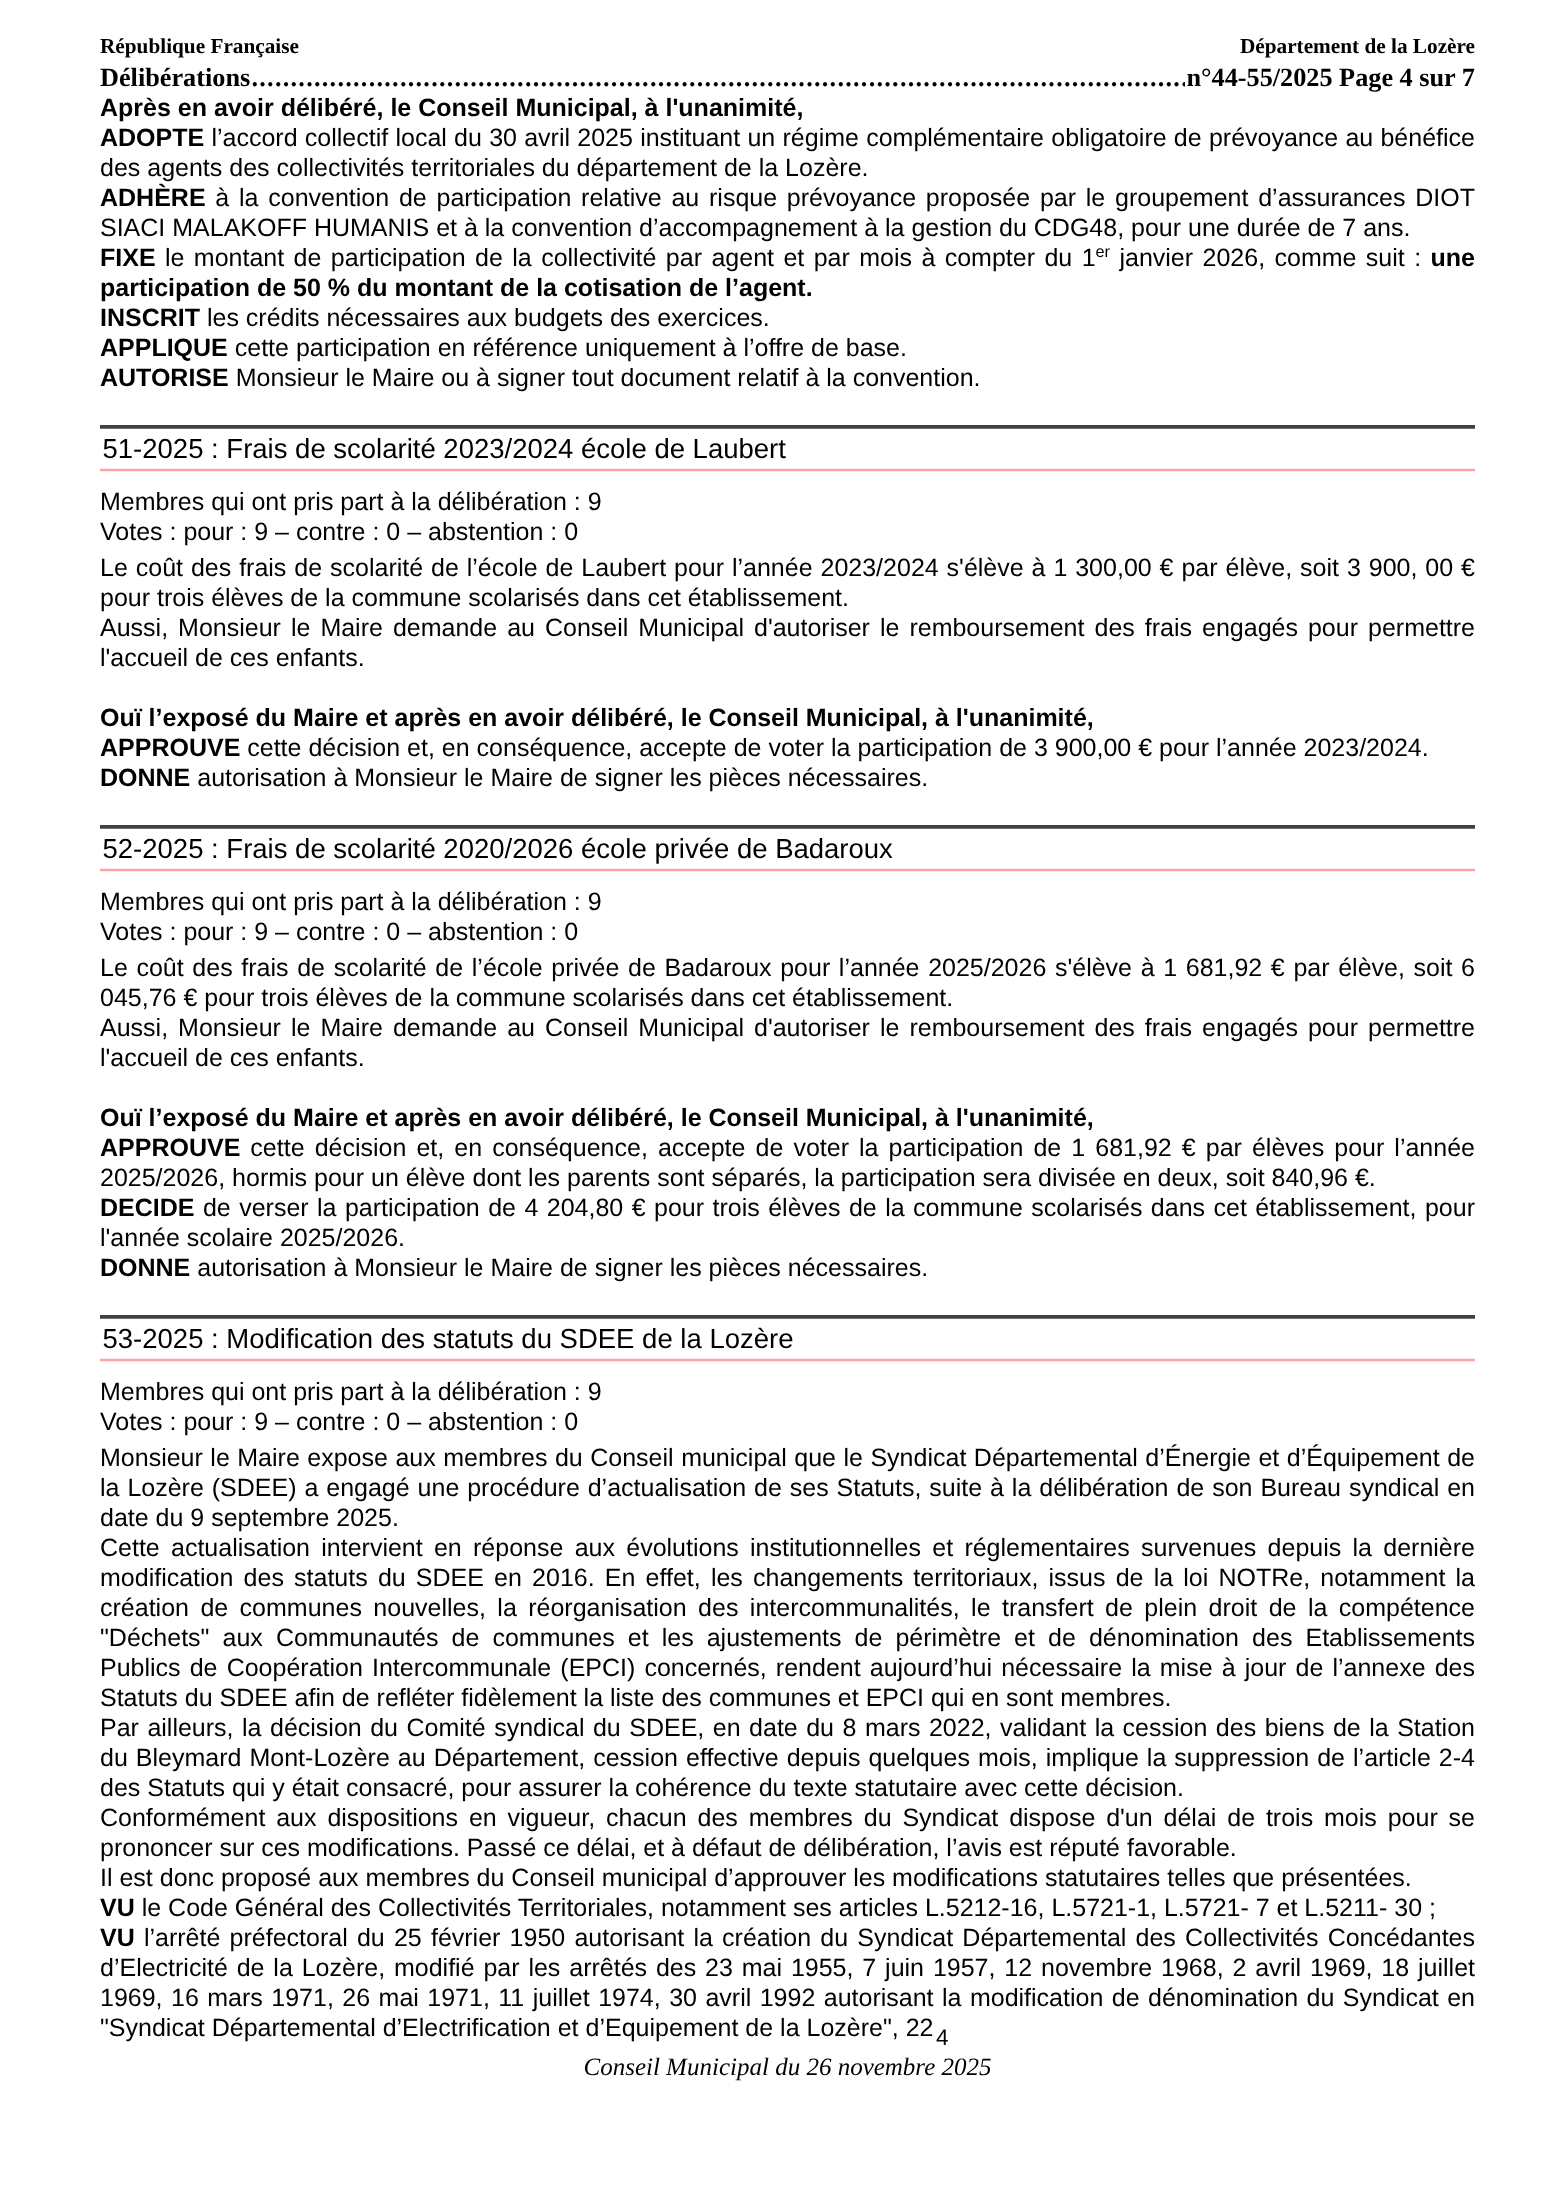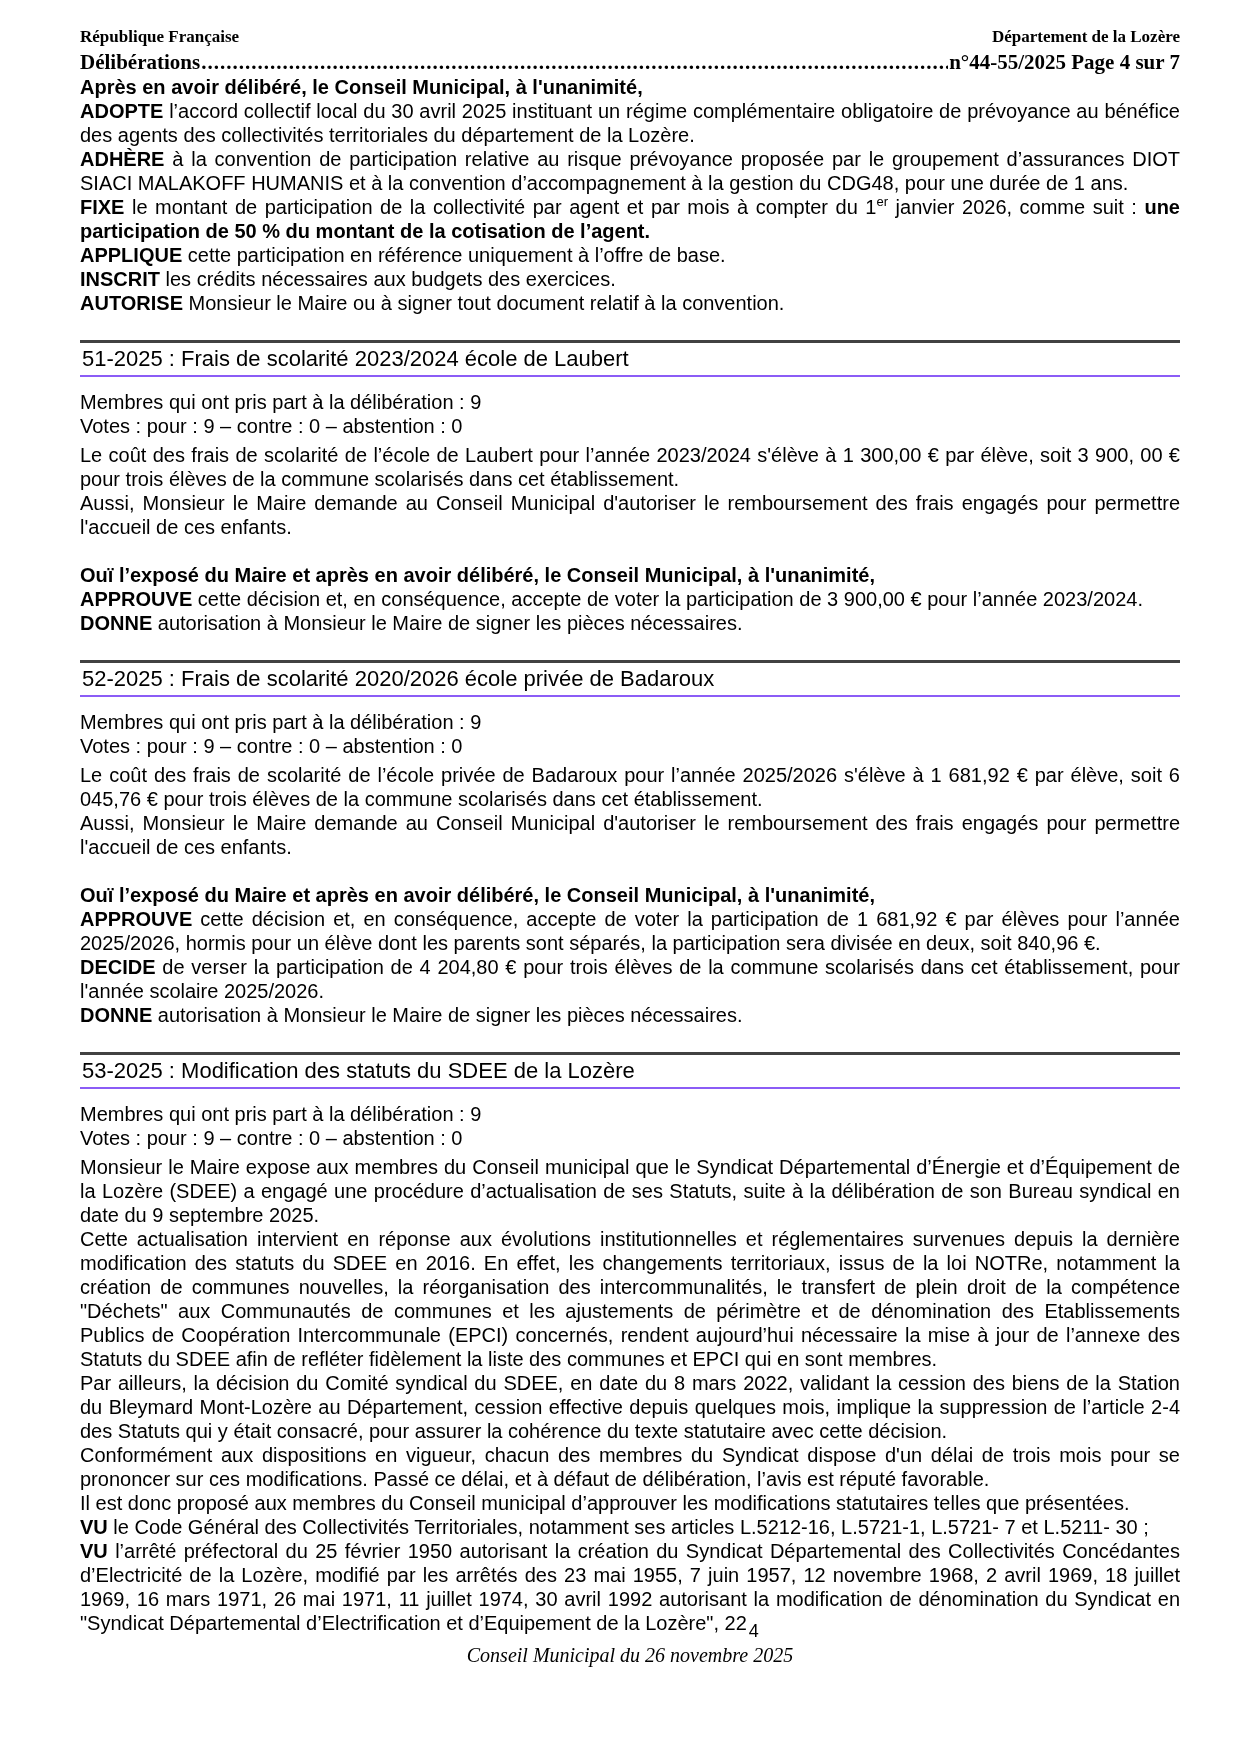--- a/index.html
+++ b/index.html
@@ -26,21 +26,21 @@
   p { margin: 0; text-align: justify; }
   .bold { font-weight: bold; }
   .intro { margin-top: 0; }
   sup { font-size: 13px; line-height: 0; }
   .spacer { height: 24px; }
   
   .section-title {
     margin: 25px 0 13px 0;
     padding: 3px 0 4px 2px;
     border-top: 3px solid #414141;
-    border-bottom: 2px solid #8b5cf6;
+    border-bottom: 2px solid #fca5a5;
     font-size: 22px;
     line-height: 25px;
     font-weight: normal;
     text-align: left;
   }
   
   .mv-row { display: flex; margin-bottom: 5px; flex-direction: column; }
   .mv-left { flex: 0 0 58.5%; }
   .mv-right { flex: 1 1 auto; }
   
@@ -73,24 +73,24 @@
     <div class="hrow2">
       <span>Délibérations </span>
       <span class="leader">..........................................................................................................................................................................................</span>
       <span class="page-ref">n°44-55/2025 Page 4 sur 7</span>
     </div>
   </div>
 
   <div class="intro">
     <p class="bold">Après en avoir délibéré, le Conseil Municipal, à l'unanimité,</p>
     <p><b>ADOPTE</b><span> l’accord collectif local du 30 avril 2025 instituant un régime complémentaire obligatoire de prévoyance au bénéfice des agents des collectivités territoriales du département de la Lozère.</span></p>
-    <p><b>ADHÈRE</b><span> à la convention de participation relative au risque prévoyance proposée par le groupement d’assurances DIOT SIACI MALAKOFF HUMANIS et à la convention d’accompagnement à la gestion du CDG48, pour une durée de 1 ans.</span></p>
+    <p><b>ADHÈRE</b><span> à la convention de participation relative au risque prévoyance proposée par le groupement d’assurances DIOT SIACI MALAKOFF HUMANIS et à la convention d’accompagnement à la gestion du CDG48, pour une durée de 7 ans.</span></p>
     <p><b>FIXE</b><span> le montant de participation de la collectivité par agent et par mois à compter du 1</span><sup>er</sup><span> janvier 2026, comme suit : </span><b>une participation de 50 % du montant de la cotisation de l’agent.</b></p>
+    <p><b>INSCRIT</b><span> les crédits nécessaires aux budgets des exercices.</span></p>
     <p><b>APPLIQUE</b><span> cette participation en référence uniquement à l’offre de base.</span></p>
-    <p><b>INSCRIT</b><span> les crédits nécessaires aux budgets des exercices.</span></p>
     <p><b>AUTORISE</b><span> Monsieur le Maire ou à signer tout document relatif à la convention.</span></p>
   </div>
 
   <h2 class="section-title">51-2025 : Frais de scolarité 2023/2024 école de Laubert</h2>
   <div class="mv-row">
     <span class="mv-left">Membres qui ont pris part à la délibération : 9</span>
     <span class="mv-right">Votes : pour : 9 – contre : 0 – abstention : 0</span>
   </div>
   <p>Le coût des frais de scolarité de l’école de Laubert pour l’année 2023/2024 s'élève à 1 300,00 € par élève, soit 3 900, 00 € pour trois élèves de la commune scolarisés dans cet établissement.</p>
   <p>Aussi, Monsieur le Maire demande au Conseil Municipal d'autoriser le remboursement des frais engagés pour permettre l'accueil de ces enfants.</p>

